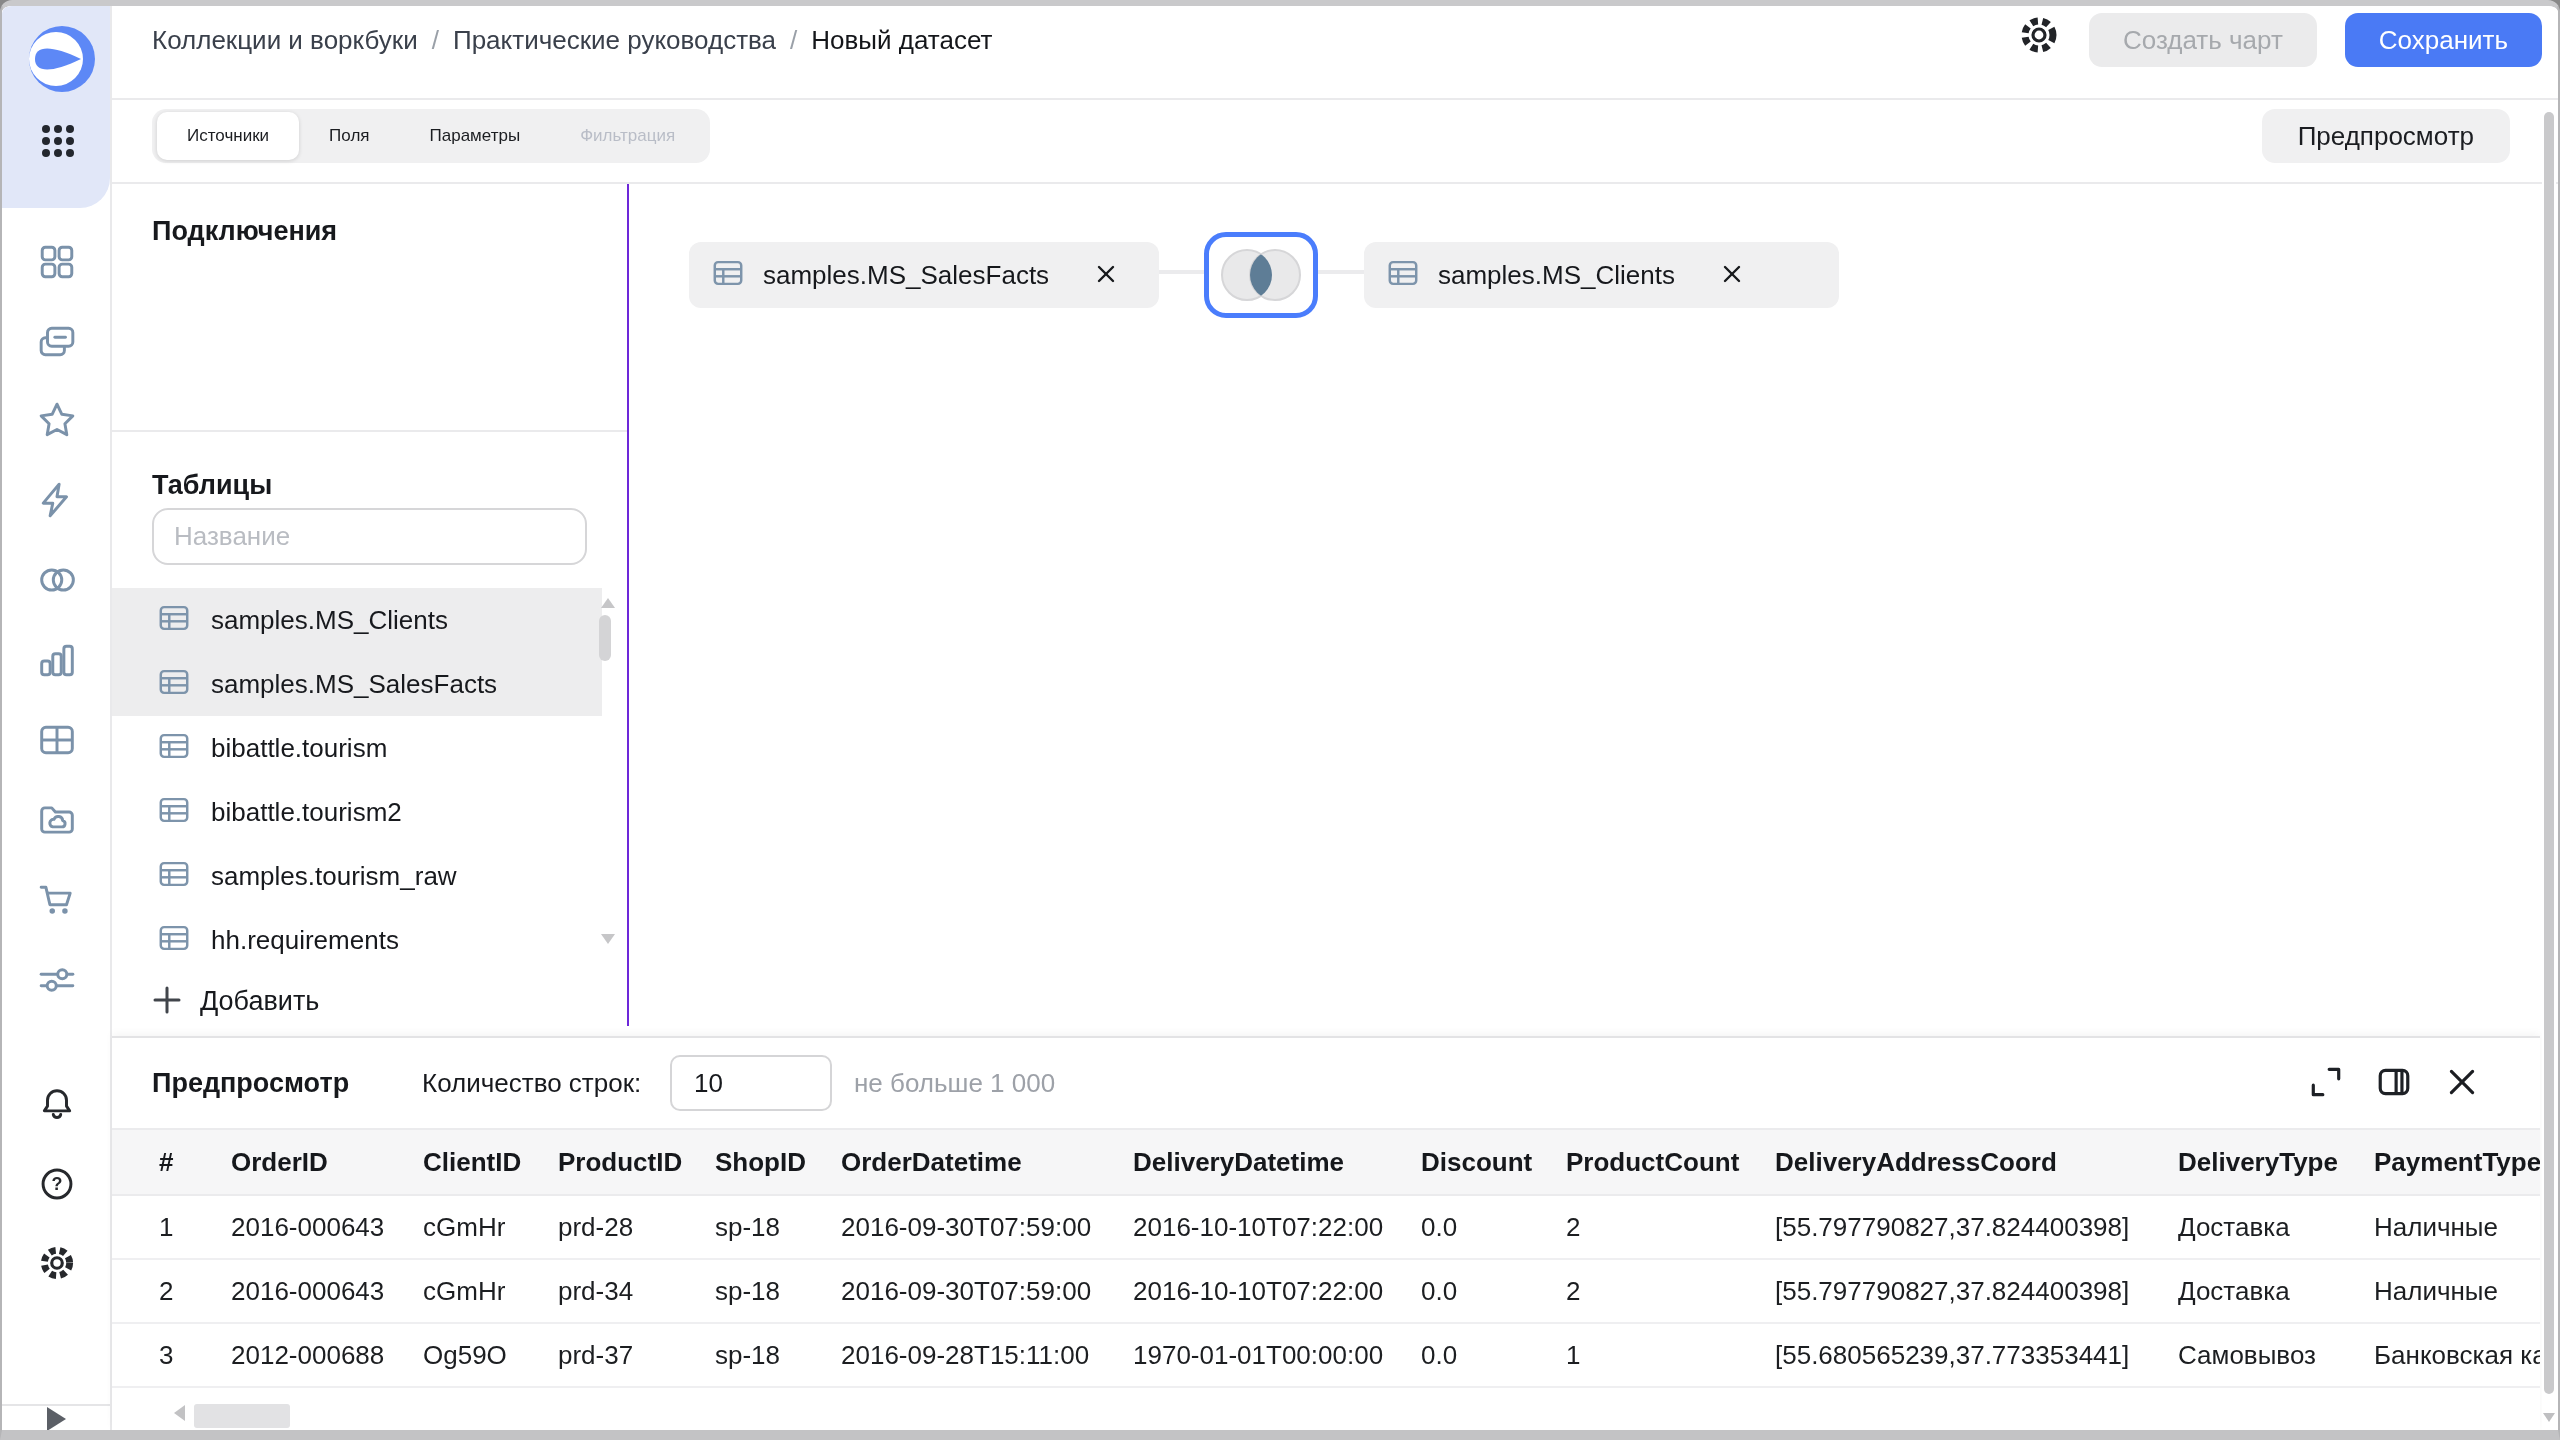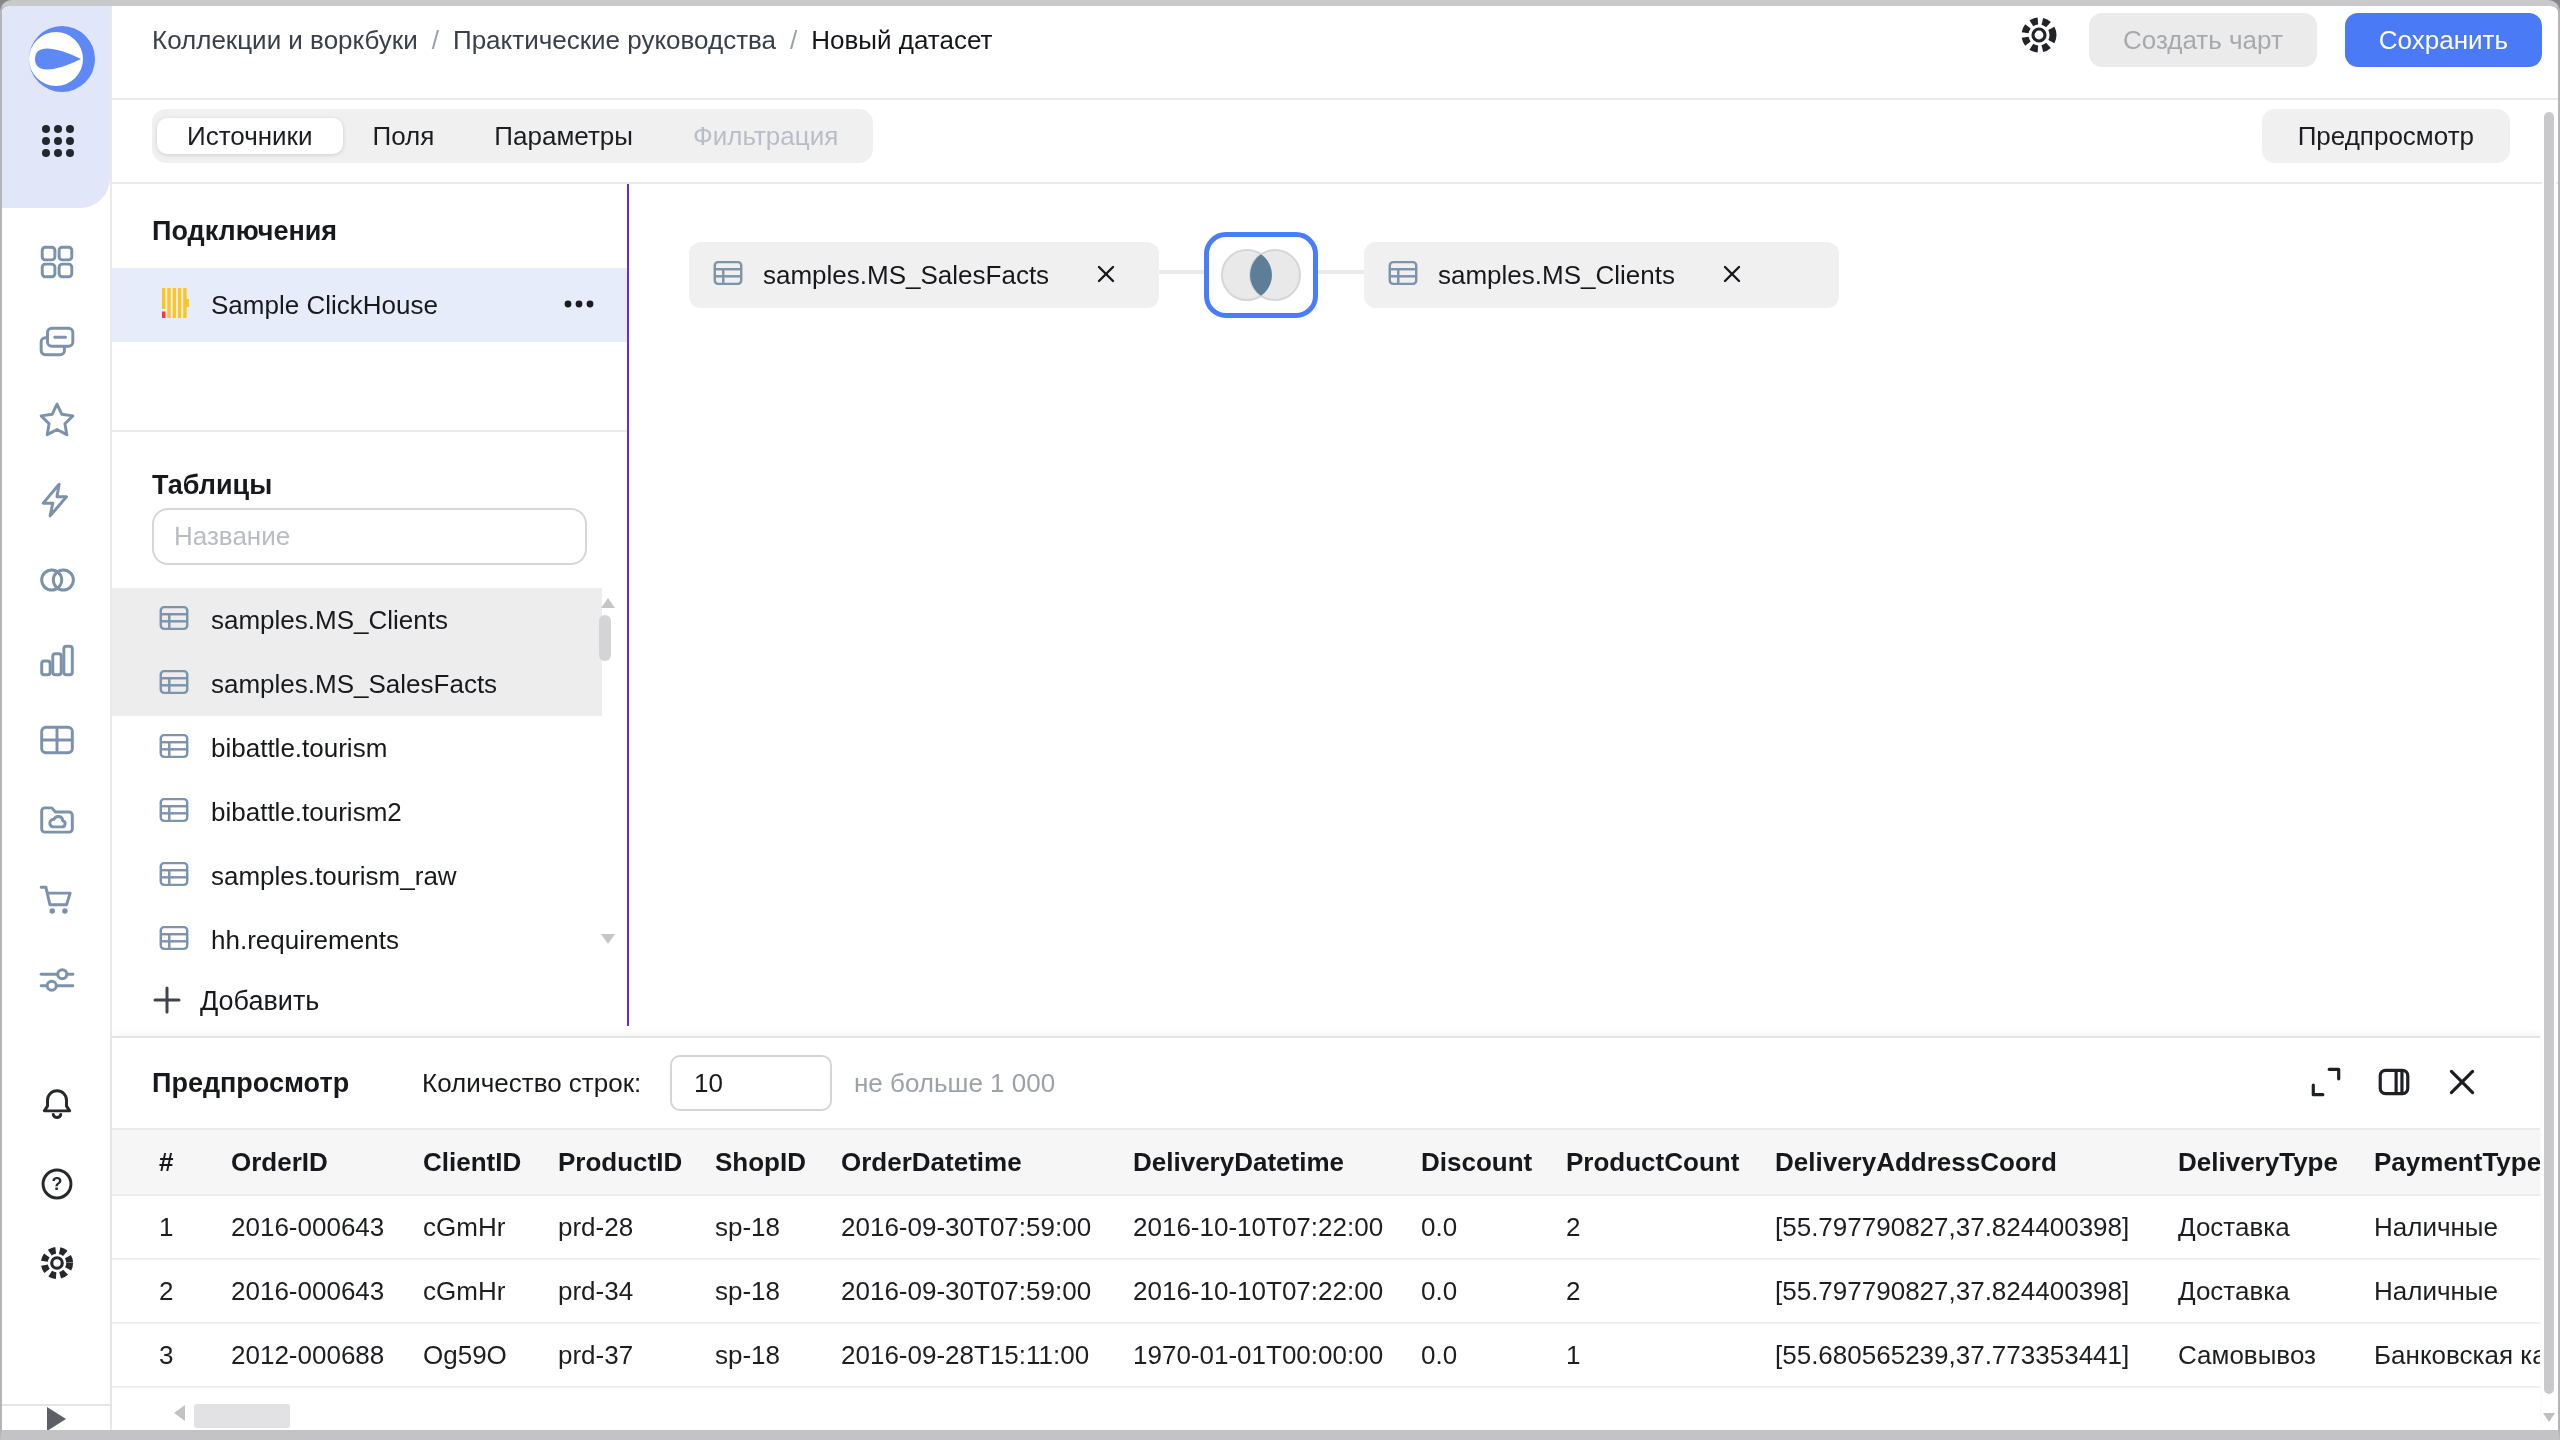--- a/index.html
+++ b/index.html
@@ -26,21 +26,21 @@
   .crumb-sep{font-size:26px;color:#9aa0a8;margin:0 14px;}
   .topbar-actions{margin-left:auto;display:flex;gap:28px;}
   .gear-btn{background:none;border:none;cursor:pointer;padding:0;width:44px;height:44px;}
   .btn{height:54px;border:none;border-radius:13px;font-size:26px;padding:0 34px;white-space:nowrap;}
   .btn-disabled{background:#ebebec;color:#a6a9ad;cursor:default;}
   .btn-primary{background:#4a7af5;color:#fff;cursor:pointer;}
 
   
   .tabsbar{position:absolute;left:110px;right:0;top:94px;height:84px;border-bottom:2px solid #eaeaec;background:#fff;}
   .seg{position:absolute;left:40px;top:9px;height:54px;background:#f0f0f1;border-radius:14px;display:flex;align-items:center;padding:5px;}
-  .seg-tab{height:36px;border:none;background:none;border-radius:10px;font-size:26px;color:#1b1d21;padding:0 30px;cursor:pointer;white-space:nowrap;}
+  .seg-tab{height:48px;border:none;background:none;border-radius:10px;font-size:17px;color:#1b1d21;padding:0 30px;cursor:pointer;white-space:nowrap;}
   .seg-tab.active{background:#fff;box-shadow:0 1px 4px rgba(0,0,0,.14);}
   .seg-tab.disabled{color:#b9bdc7;cursor:default;}
   .preview-toggle{position:absolute;right:48px;top:9px;height:54px;background:#f0f0f1;color:#1b1d21;border:none;border-radius:13px;font-size:26px;padding:0 36px;cursor:pointer;}
 
   
   .lpanel{position:absolute;left:110px;top:178px;width:517px;bottom:404px;background:#fff;border-right:2px solid #6d28d9;overflow:hidden;}
   .sec-title{position:absolute;left:40px;font-size:27px;font-weight:700;color:#17191d;}
   .conn-row{position:absolute;left:0;top:84px;width:100%;height:74px;background:#e7ecfa;display:flex;align-items:center;padding-left:50px;cursor:pointer;}
   .conn-name{font-size:26px;color:#17191d;margin-left:22px;}
   .conn-more{position:absolute;right:30px;background:none;border:none;cursor:pointer;width:44px;height:40px;}
@@ -235,41 +235,20 @@
       <button class="seg-tab">Поля</button>
       <button class="seg-tab">Параметры</button>
       <button class="seg-tab disabled">Фильтрация</button>
     </div>
     <button class="preview-toggle">Предпросмотр</button>
   </div>
 
   <aside class="lpanel">
     <div class="sec-title" style="top:32px">Подключения</div>
 
-    <div class="conn-row">
-      <span>
-        <svg width="27" height="30" viewBox="0 0 27 30">
-          <rect x="0" y="0" width="3.4" height="21" fill="#fcc521"></rect>
-          <rect x="0" y="23.5" width="3.4" height="6.5" fill="#f53b2c"></rect>
-          <rect x="5.3" y="0" width="3.4" height="30" fill="#fcc521"></rect>
-          <rect x="10.6" y="0" width="3.4" height="30" fill="#fcc521"></rect>
-          <rect x="15.9" y="0" width="3.4" height="30" fill="#fcc521"></rect>
-          <rect x="21.2" y="0" width="3.4" height="30" fill="#fcc521"></rect>
-          <rect x="24" y="11" width="3" height="8" fill="#fcc521"></rect>
-        </svg>
-      </span>
-      <span class="conn-name">Sample ClickHouse</span>
-      <button class="conn-more">
-        <svg width="40" height="12" viewBox="0 0 40 12" fill="#191c20">
-          <circle cx="9" cy="6" r="3.4"></circle>
-              <circle cx="20" cy="6" r="3.4"></circle>
-              <circle cx="31" cy="6" r="3.4"></circle>
-        </svg>
-      </button>
-    </div>
 
     <div class="divider"></div>
 
     <div class="sec-title" style="top:286px">Таблицы</div>
 
     <div class="search-wrap">
       <input class="search-input" type="text" placeholder="Название" style="">
     </div>
 
     <div class="tbl-list">

